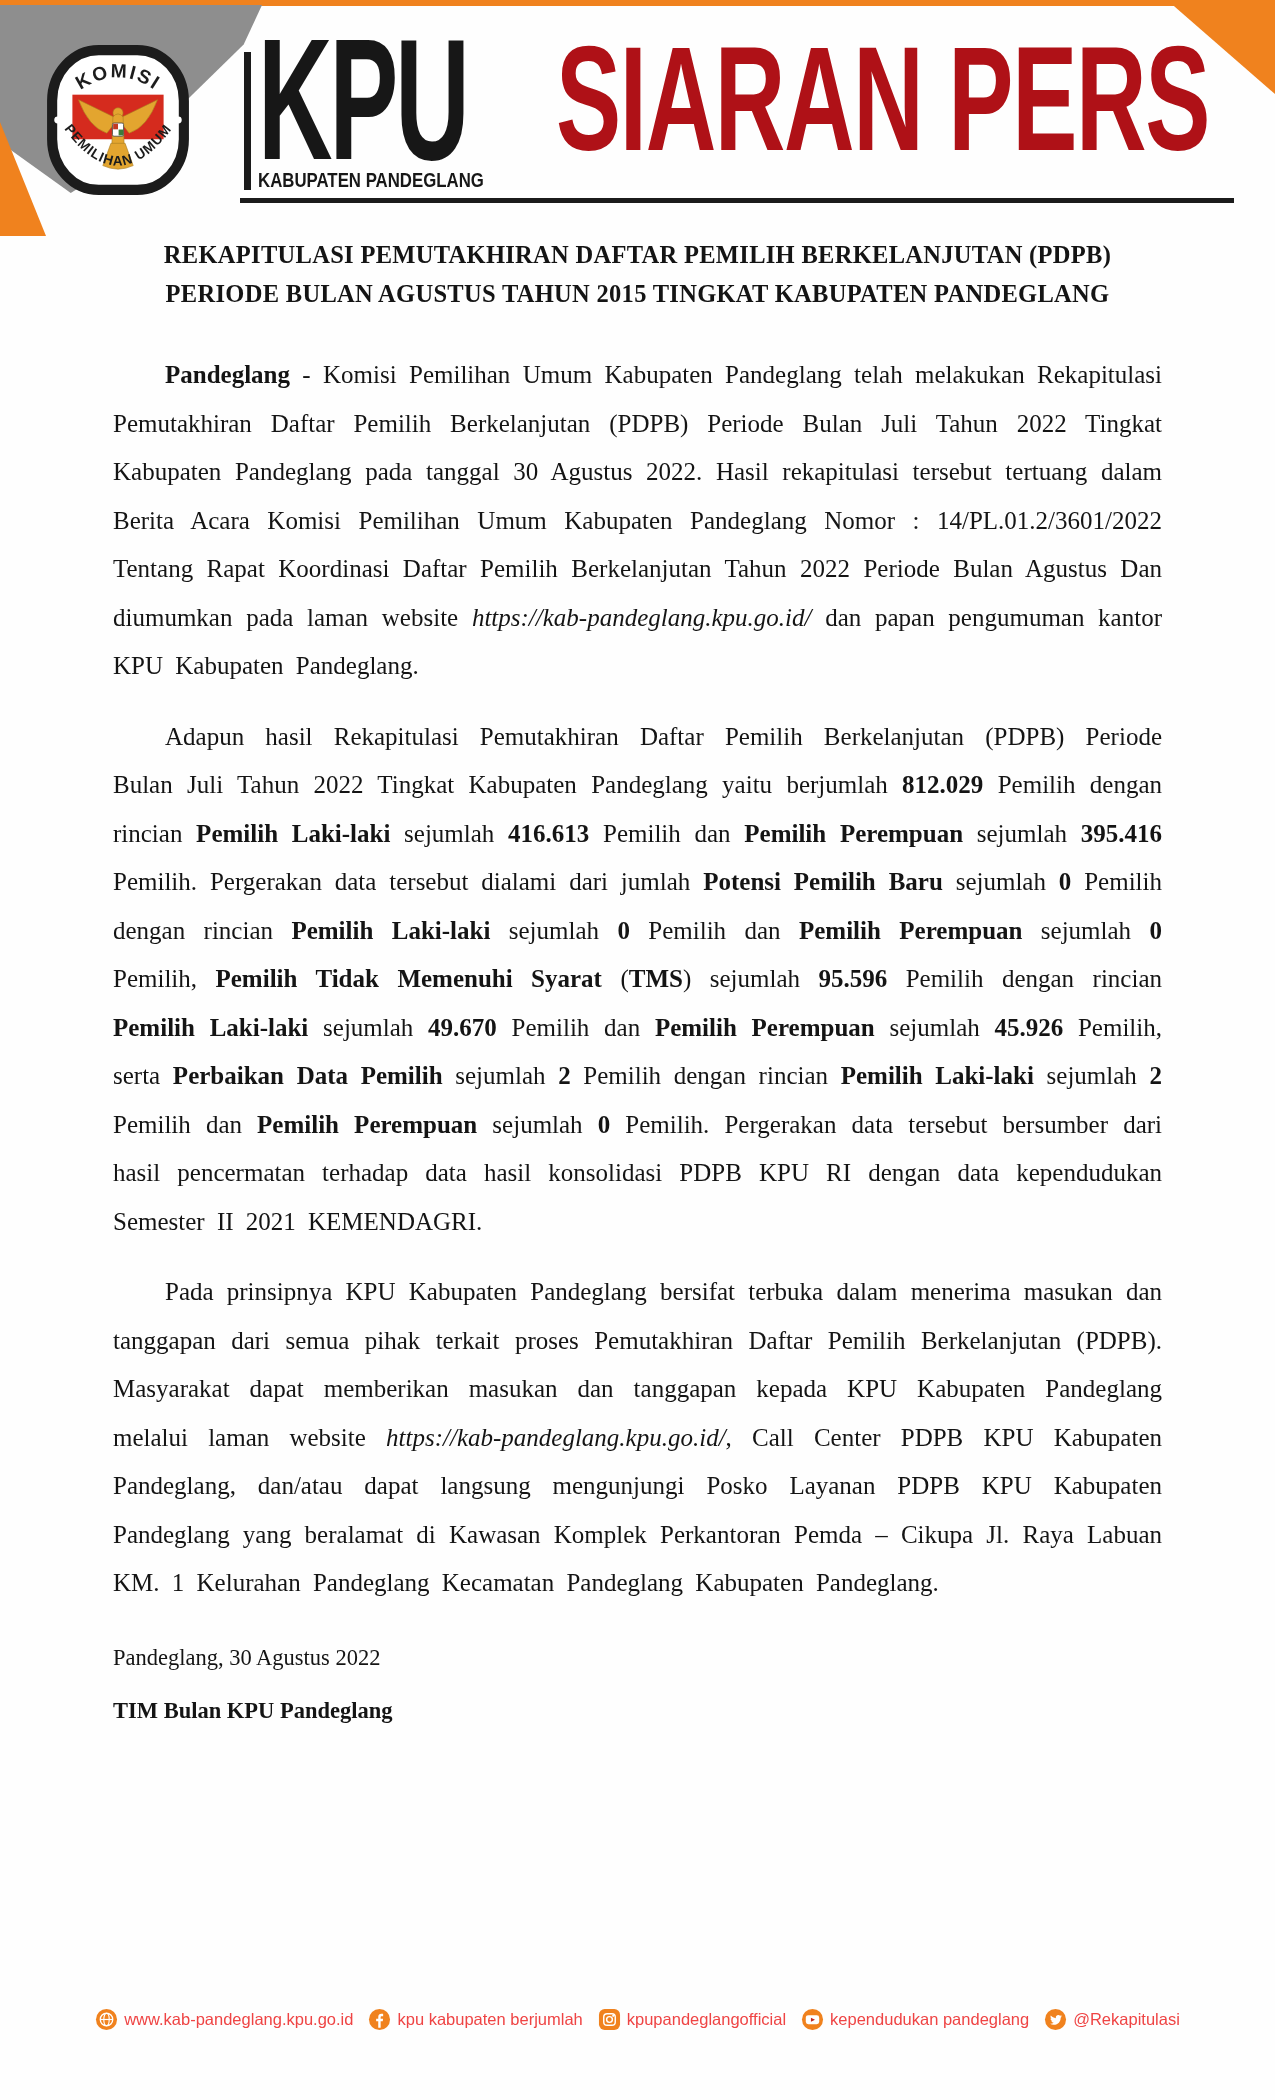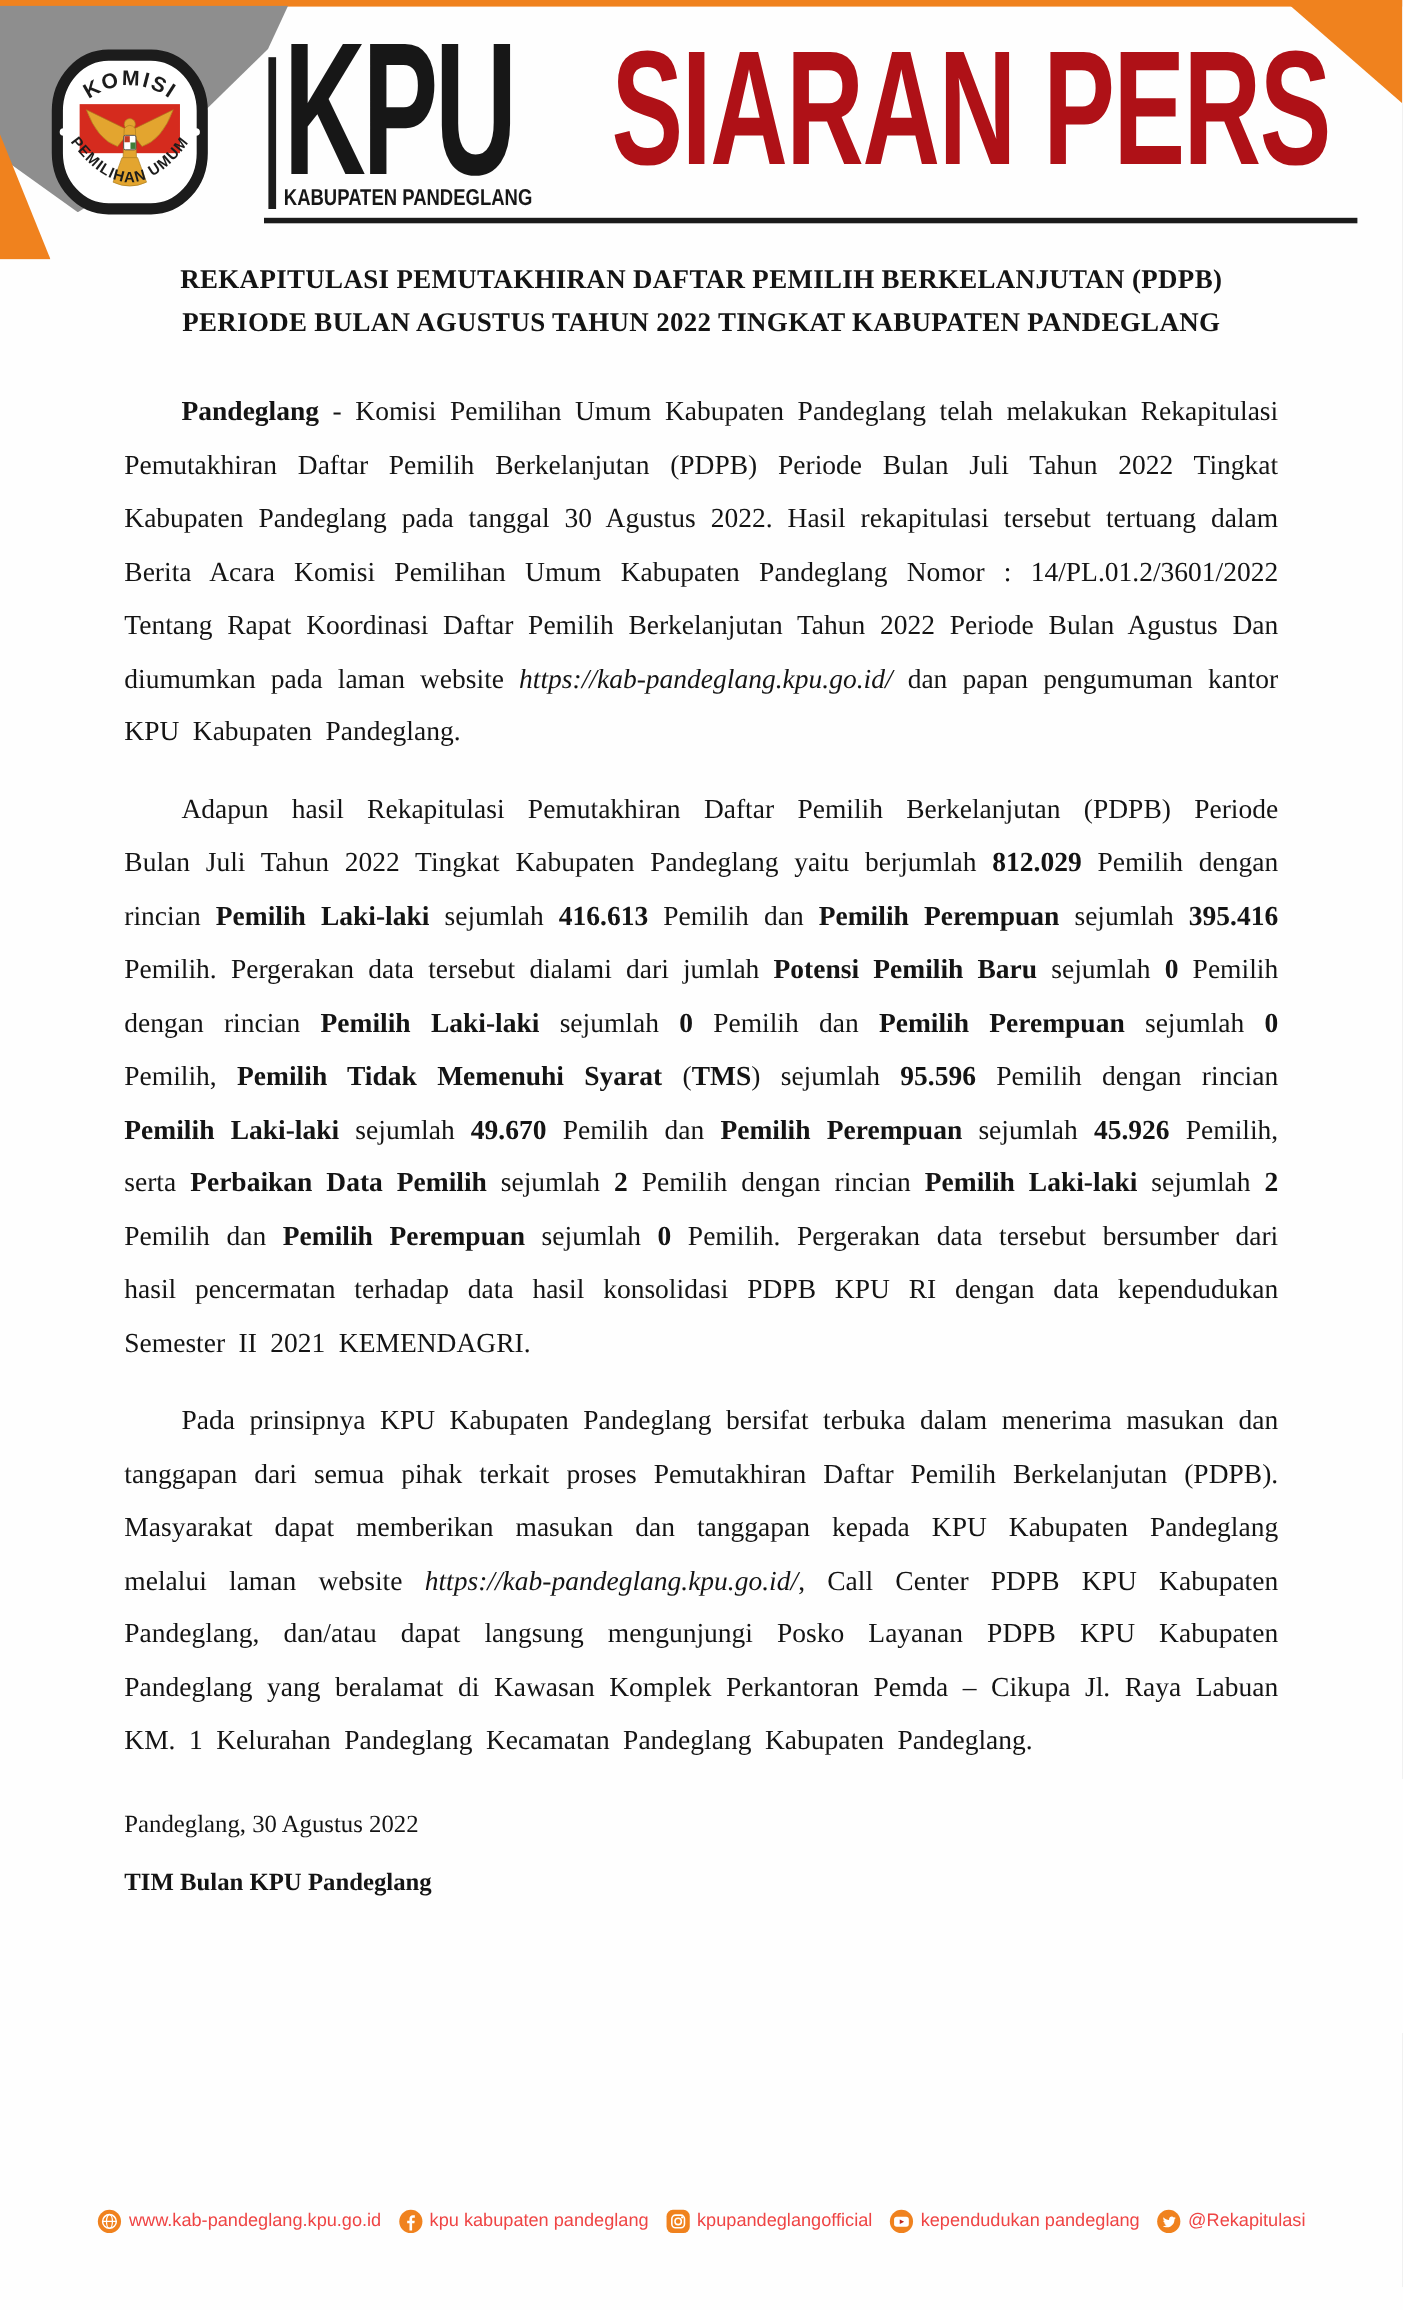--- a/index.html
+++ b/index.html
@@ -104,21 +104,21 @@
     <div class="vbar"></div>
     <div class="kpu-acronym">KPU</div>
     <div class="kpu-sub">KABUPATEN PANDEGLANG</div>
     <div class="banner-title" style="color: rgb(175, 17, 23);">SIARAN PERS</div>
     <div class="rule"></div>
   </div>
 
   <div class="doc">
     <div class="doc-title">
       <div>REKAPITULASI PEMUTAKHIRAN DAFTAR PEMILIH BERKELANJUTAN (PDPB)</div>
-      <div>PERIODE BULAN AGUSTUS TAHUN 2022 TINGKAT KABUPATEN PANDEGLANG</div>
+      <div>PERIODE BULAN AGUSTUS TAHUN 2015 TINGKAT KABUPATEN PANDEGLANG</div>
     </div>
     <div class="paragraphs" id="paragraphs">
         <p class="body-para"><b>Pandeglang</b><span> - Komisi Pemilihan Umum Kabupaten Pandeglang telah melakukan Rekapitulasi Pemutakhiran Daftar Pemilih Berkelanjutan (PDPB) Periode Bulan Juli Tahun 2022 Tingkat Kabupaten Pandeglang pada tanggal 30 Agustus 2022. Hasil rekapitulasi tersebut tertuang dalam Berita Acara Komisi Pemilihan Umum Kabupaten Pandeglang Nomor : 14/PL.01.2/3601/2022 Tentang Rapat Koordinasi Daftar Pemilih Berkelanjutan Tahun 2022 Periode Bulan Agustus Dan diumumkan pada laman website </span><i>https://kab-pandeglang.kpu.go.id/</i><span> dan papan pengumuman kantor KPU Kabupaten Pandeglang.</span></p>
         <p class="body-para"><span>Adapun hasil Rekapitulasi Pemutakhiran Daftar Pemilih Berkelanjutan (PDPB) Periode Bulan Juli Tahun 2022 Tingkat Kabupaten Pandeglang yaitu berjumlah </span><b>812.029</b><span> Pemilih dengan rincian </span><b>Pemilih Laki-laki</b><span> sejumlah </span><b>416.613</b><span> Pemilih dan </span><b>Pemilih Perempuan</b><span> sejumlah </span><b>395.416</b><span> Pemilih. Pergerakan data tersebut dialami dari jumlah </span><b>Potensi Pemilih Baru</b><span> sejumlah </span><b>0</b><span> Pemilih dengan rincian </span><b>Pemilih Laki-laki</b><span> sejumlah </span><b>0</b><span> Pemilih dan </span><b>Pemilih Perempuan</b><span> sejumlah </span><b>0</b><span> Pemilih, </span><b>Pemilih Tidak Memenuhi Syarat</b><span> (</span><b>TMS</b><span>) sejumlah </span><b>95.596</b><span> Pemilih dengan rincian </span><b>Pemilih Laki-laki</b><span> sejumlah </span><b>49.670</b><span> Pemilih dan </span><b>Pemilih Perempuan</b><span> sejumlah </span><b>45.926</b><span> Pemilih, serta </span><b>Perbaikan Data Pemilih</b><span> sejumlah </span><b>2</b><span> Pemilih dengan rincian </span><b>Pemilih Laki-laki</b><span> sejumlah </span><b>2</b><span> Pemilih dan </span><b>Pemilih Perempuan</b><span> sejumlah </span><b>0</b><span> Pemilih. Pergerakan data tersebut bersumber dari hasil pencermatan terhadap data hasil konsolidasi PDPB KPU RI dengan data kependudukan Semester II 2021 KEMENDAGRI.</span></p>
         <p class="body-para"><span>Pada prinsipnya KPU Kabupaten Pandeglang bersifat terbuka dalam menerima masukan dan tanggapan dari semua pihak terkait proses Pemutakhiran Daftar Pemilih Berkelanjutan (PDPB). Masyarakat dapat memberikan masukan dan tanggapan kepada KPU Kabupaten Pandeglang melalui laman website </span><i>https://kab-pandeglang.kpu.go.id/</i><span>, Call Center PDPB KPU Kabupaten Pandeglang, dan/atau dapat langsung mengunjungi Posko Layanan PDPB KPU Kabupaten Pandeglang yang beralamat di Kawasan Komplek Perkantoran Pemda – Cikupa Jl. Raya Labuan KM. 1 Kelurahan Pandeglang Kecamatan Pandeglang Kabupaten Pandeglang.</span></p>
       </div>
     <p class="date-line">Pandeglang, 30 Agustus 2022</p>
     <p class="sign-line">TIM Bulan KPU Pandeglang</p>
   </div>
 
@@ -134,21 +134,21 @@
         </span>
         <span class="f-label">www.kab-pandeglang.kpu.go.id</span>
       </span>
       <span class="f-item">
         <span class="f-icon">
           <svg viewBox="0 0 24 24" width="23" height="23">
             <circle cx="12" cy="12" r="11" fill="#F0821E"></circle>
             <path d="M13.2 20.5v-6.7h2.2l.3-2.5h-2.5V9.7c0-.7.2-1.2 1.3-1.2h1.3V6.2c-.2 0-1-.1-1.9-.1-1.9 0-3.2 1.2-3.2 3.3v1.9H8.5v2.5h2.2v6.7z" fill="#fff"></path>
           </svg>
         </span>
-        <span class="f-label">kpu kabupaten pandeglang</span>
+        <span class="f-label">kpu kabupaten berjumlah</span>
       </span>
       <span class="f-item">
         <span class="f-icon">
           <svg viewBox="0 0 24 24" width="23" height="23">
             <rect x="1" y="1" width="22" height="22" rx="6" fill="#F0821E"></rect>
             <rect x="6" y="6" width="12" height="12" rx="3.5" fill="none" stroke="#fff" stroke-width="1.5"></rect>
             <circle cx="12" cy="12" r="3" fill="none" stroke="#fff" stroke-width="1.5"></circle>
             <circle cx="15.8" cy="8.2" r="1.1" fill="#fff"></circle>
           </svg>
         </span>

